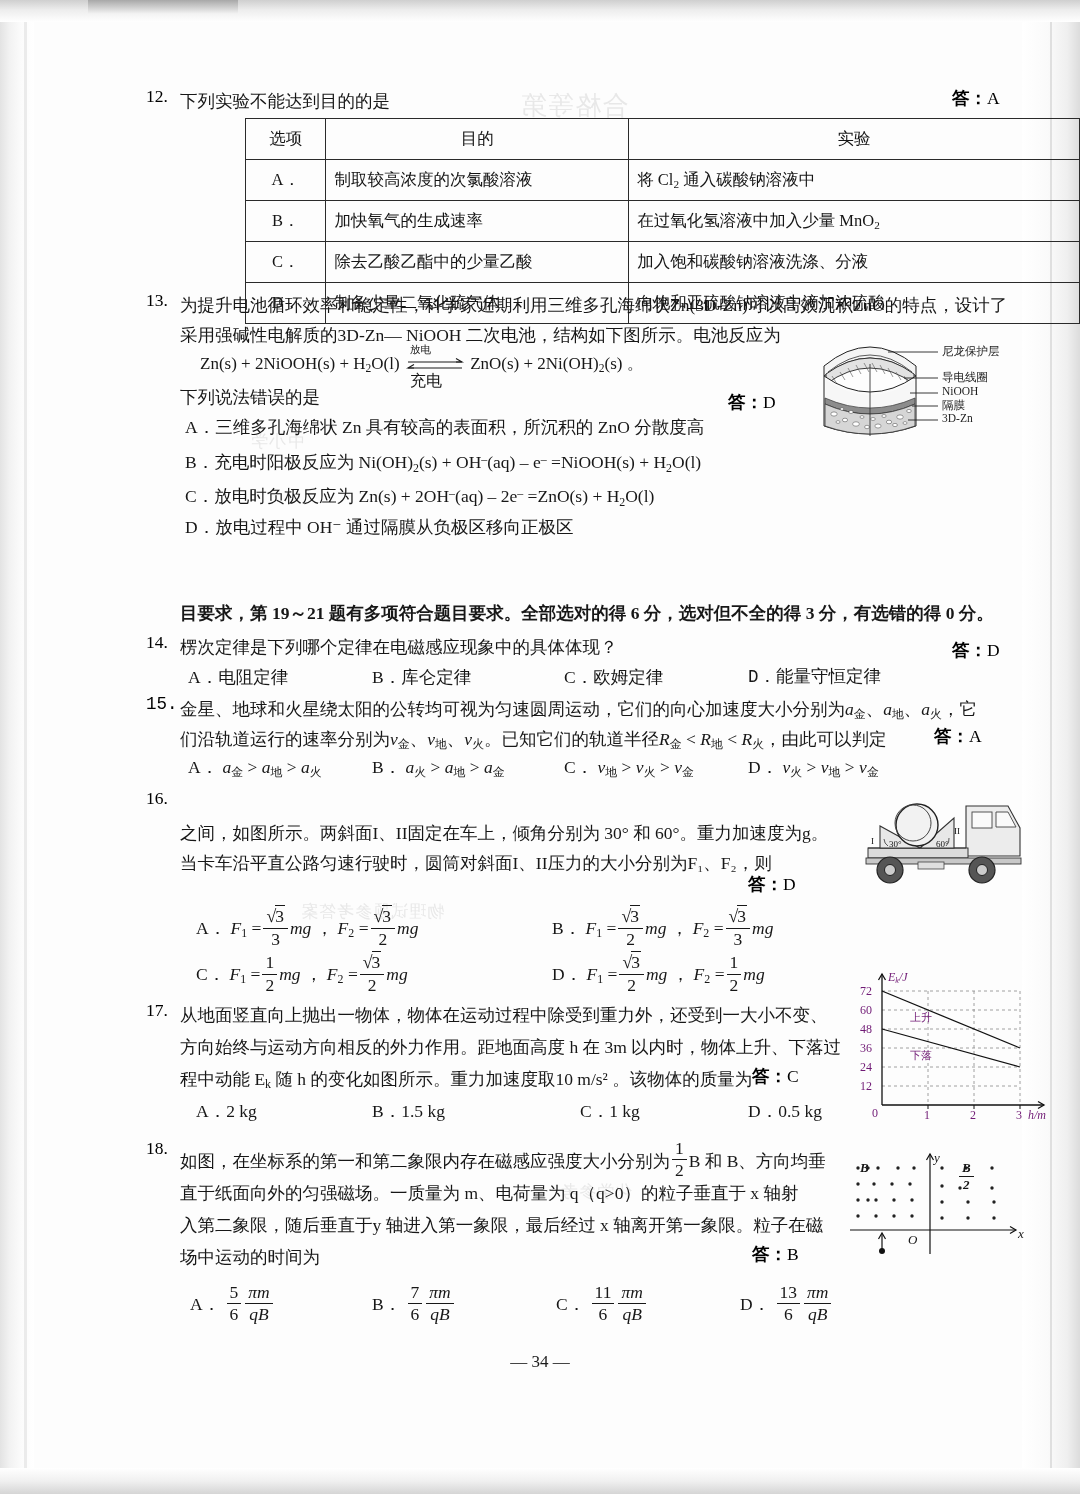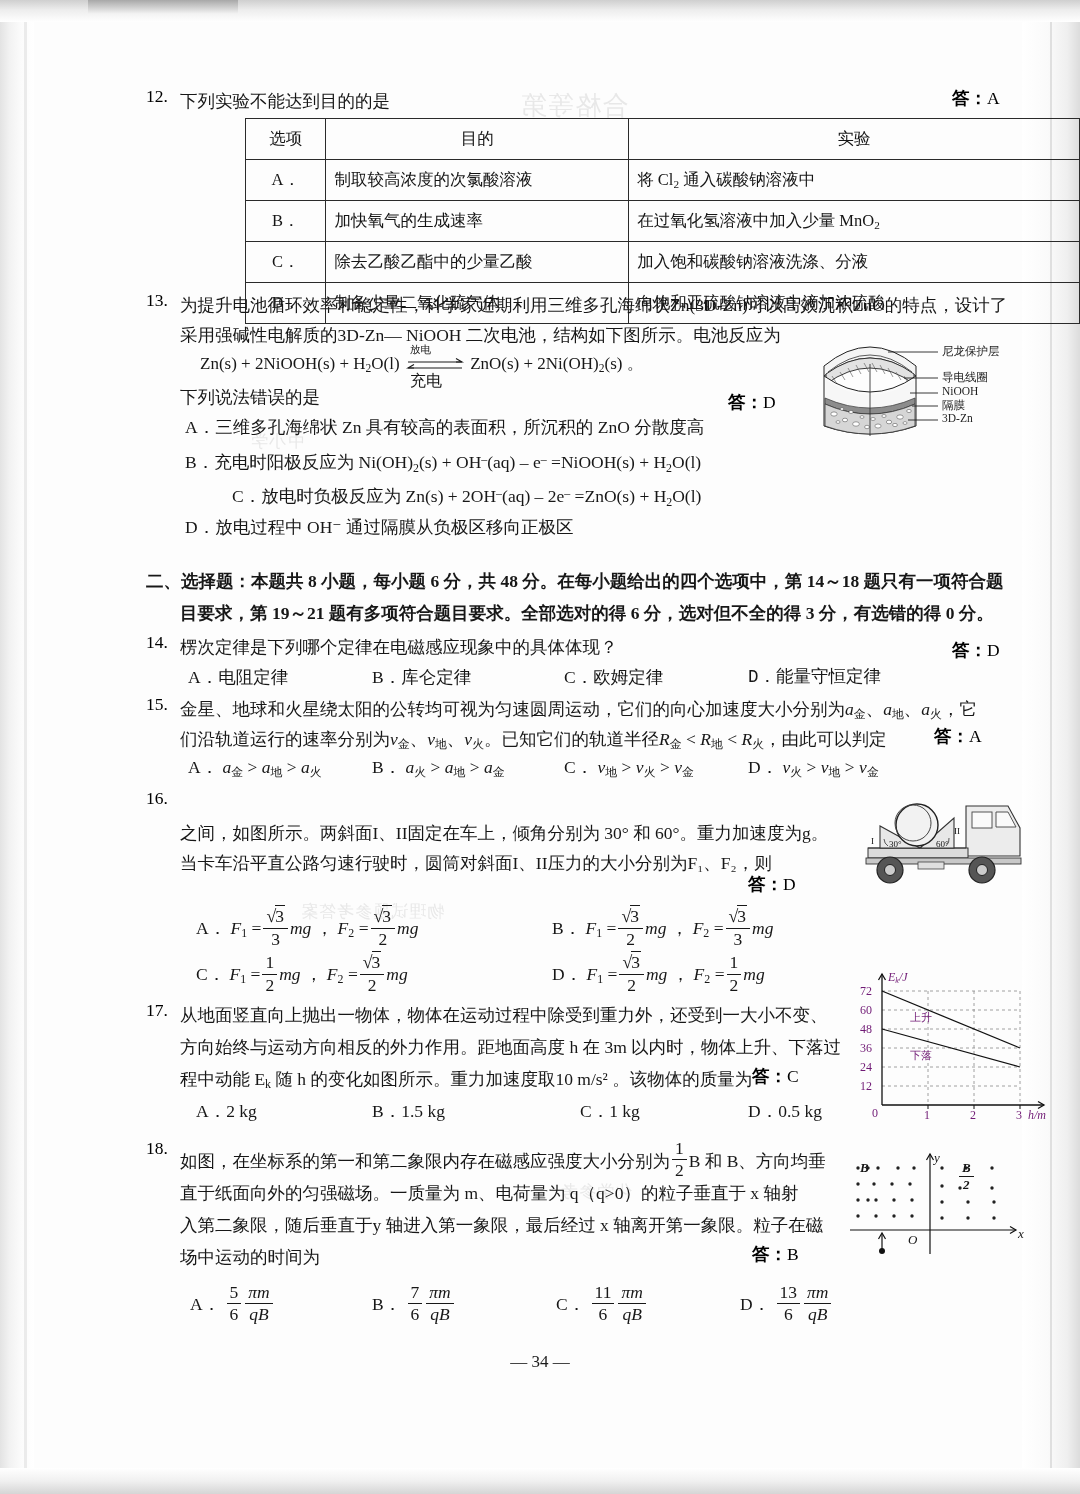--- a/index.html
+++ b/index.html
@@ -177,21 +177,21 @@
 
     <div class="q txt" style="left:180px;top:382px;">下列说法错误的是</div>
     <div class="ans" style="left:728px;top:390px;">
       <span>答：</span><span class="av">D</span>
     </div>
 
     <div class="q txt" style="left:185px;top:412px;">A．三维多孔海绵状 Zn 具有较高的表面积，所沉积的 ZnO 分散度高</div>
     <div class="q txt" style="left:185px;top:444px;white-space:nowrap;">
       <span>B．充电时阳极反应为 Ni(OH)</span><sub>2</sub><span>(s) + OH</span><sup>–</sup><span>(aq) – e</span><sup>–</sup><span> =NiOOH(s) + H</span><sub>2</sub><span>O(l)</span>
     </div>
-    <div class="q txt" style="left:185px;top:478px;white-space:nowrap;margin-left:47px;">
+    <div class="q txt" style="left:185px;top:478px;white-space:nowrap;">
       <span>C．放电时负极反应为 Zn(s) + 2OH</span><sup>–</sup><span>(aq) – 2e</span><sup>–</sup><span> =ZnO(s) + H</span><sub>2</sub><span>O(l)</span>
     </div>
     <div class="q txt" style="left:185px;top:512px;">D．放电过程中 OH⁻ 通过隔膜从负极区移向正极区</div>
 
     <div class="fig-bat" style="left:818px;top:330px;width:250px;height:118px;">
       <svg width="250" height="118">
 
         <path d="M6,36 Q52,-2 98,36 L98,46 Q52,10 6,46 Z" fill="#f4f4f4" stroke="#222" stroke-width="1"></path>
         <path d="M10,42 Q52,8 94,42" fill="none" stroke="#333" stroke-width="0.8"></path>
 
@@ -243,34 +243,33 @@
         <line x1="94" y1="76" x2="120" y2="76" stroke="#222" stroke-width="0.9"></line>
         <line x1="90" y1="90" x2="120" y2="90" stroke="#222" stroke-width="0.9"></line>
       </svg>
       <div class="bat-lbl" style="left:124px;top:14px;">尼龙保护层</div>
       <div class="bat-lbl" style="left:124px;top:40px;">导电线圈</div>
       <div class="bat-lbl" style="left:124px;top:55px;">NiOOH</div>
       <div class="bat-lbl" style="left:124px;top:68px;">隔膜</div>
       <div class="bat-lbl" style="left:124px;top:82px;">3D-Zn</div>
     </div>
 
-    <div class="q txt" style="left:146px;top:566px;width:900px;font-weight:bold;">二、选择题：本题共 8 小题，每小题 6 分，共 48 分。在每小题给出的四个选项中，第 14～18 题只有一项符合题</div>
     <div class="q txt" style="left:180px;top:598px;width:900px;font-weight:bold;">目要求，第 19～21 题有多项符合题目要求。全部选对的得 6 分，选对但不全的得 3 分，有选错的得 0 分。</div>
 
     <div class="num" style="left:146px;top:632px;">14.</div>
     <div class="q txt" style="left:180px;top:632px;">楞次定律是下列哪个定律在电磁感应现象中的具体体现？</div>
     <div class="ans" style="left:952px;top:638px;">
       <span>答：</span><span class="av">D</span>
     </div>
     <div class="q txt" style="left:188px;top:662px;">A．电阻定律</div>
     <div class="q txt" style="left:372px;top:662px;">B．库仑定律</div>
     <div class="q txt" style="left:564px;top:662px;">C．欧姆定律</div>
     <div class="q txt" style="left:748px;top:662px;font-family:Liberation Mono, monospace;">D．能量守恒定律</div>
 
-    <div class="num" style="left:146px;top:694px;">15.</div>
+    <div class="num" style="left:146px;top:694px;font-family:Liberation Mono, monospace;">15.</div>
     <div class="q txt" style="left:180px;top:724px;white-space:nowrap;">
       <span>们沿轨道运行的速率分别为</span><i>v</i><sub>金</sub>、<i>v</i><sub>地</sub>、<i>v</i><sub>火</sub><span>。已知它们的轨道半径</span><i>R</i><sub>金</sub> &lt; <i>R</i><sub>地</sub> &lt; <i>R</i><sub>火</sub><span>，由此可以判定</span>
     </div>
     <div class="q txt" style="left:180px;top:694px;white-space:nowrap;">
       <span>金星、地球和火星绕太阳的公转均可视为匀速圆周运动，它们的向心加速度大小分别为</span><i>a</i><sub>金</sub>、<i>a</i><sub>地</sub>、<i>a</i><sub>火</sub><span>，它</span>
     </div>
     <div class="ans" style="left:934px;top:724px;">
       <span>答：</span><span class="av">A</span>
     </div>
     <div class="q txt" style="left:188px;top:752px;"><span>A．</span>&nbsp;<i>a</i><sub>金</sub> &gt; <i>a</i><sub>地</sub> &gt; <i>a</i><sub>火</sub></div>

